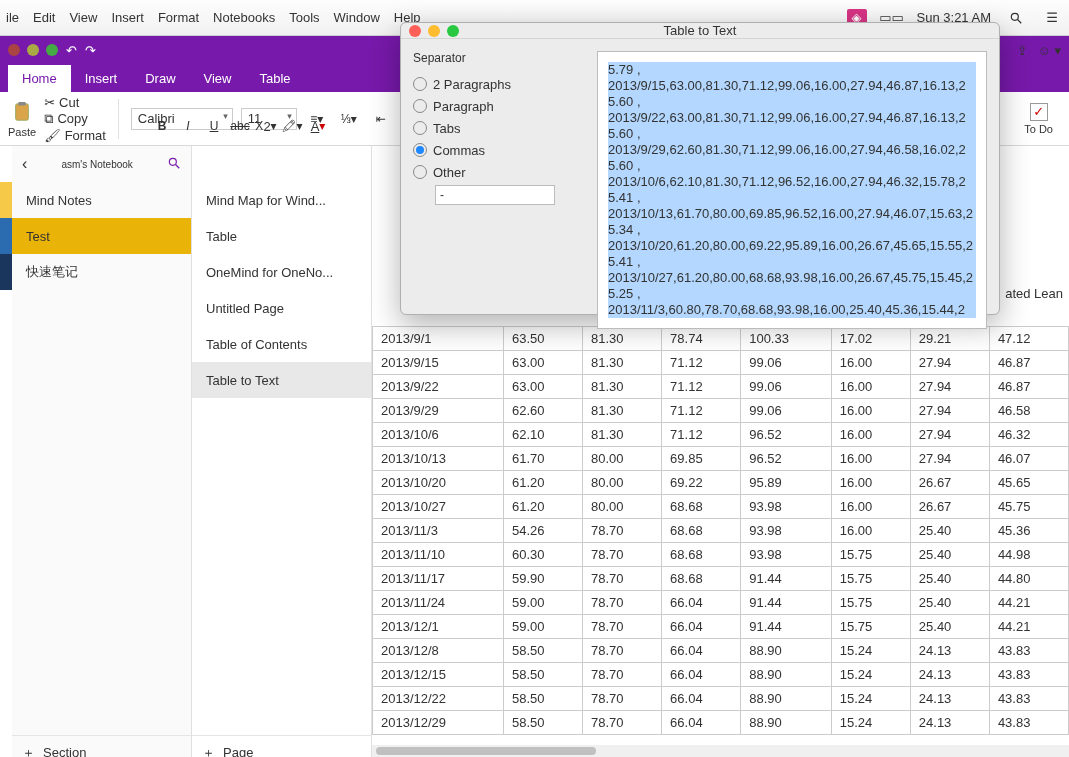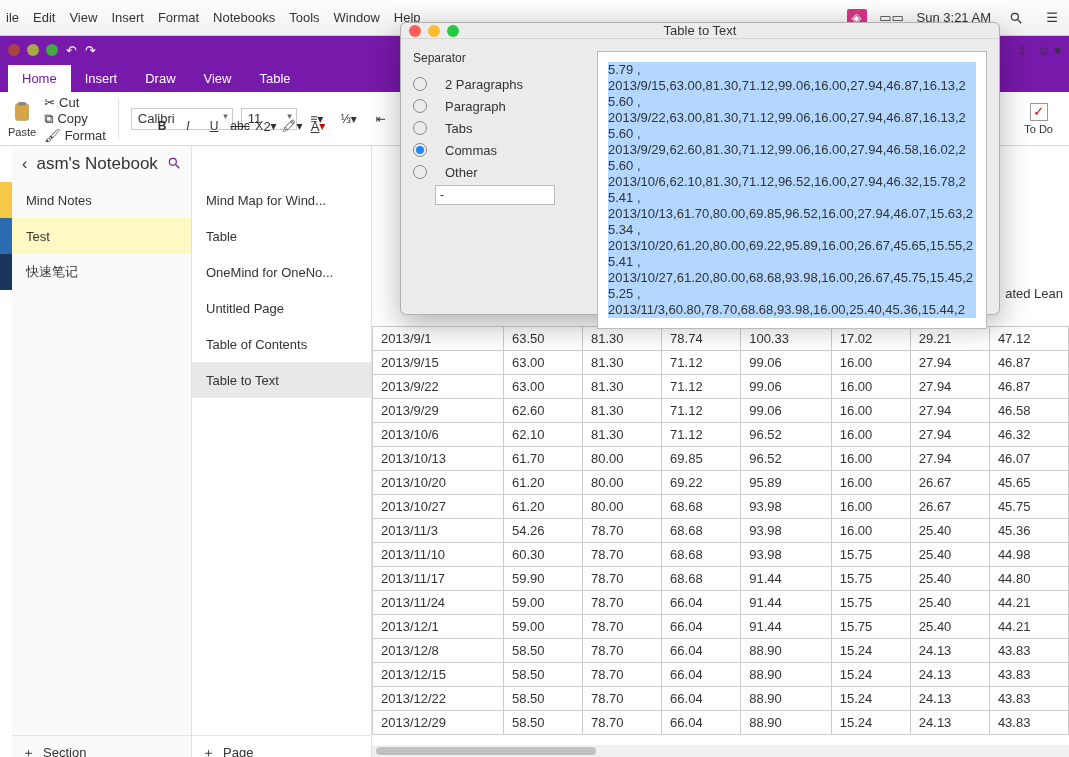--- a/index.html
+++ b/index.html
@@ -26,39 +26,39 @@
 .fmtbtn{width:24px;height:22px;border:1px solid transparent;display:inline-flex;align-items:center;justify-content:center;font-size:12px}
 .sep{width:1px;height:40px;background:#e0e0e0;margin:0 4px}
 .todo{display:flex;flex-direction:column;align-items:center;gap:2px;margin-left:auto;margin-right:8px}
 .checkbox{width:18px;height:18px;border:1px solid #999;display:flex;align-items:center;justify-content:center;color:#c00}
 
 .main{display:flex;height:calc(757px - 22px - 28px - 28px - 54px - 2px)}
 .colorstrip{width:12px;background:#fff;display:flex;flex-direction:column}
 .cs{height:36px}
 .sectcol{width:180px;background:#fafafa;border-right:1px solid #e0e0e0;display:flex;flex-direction:column}
 .sectcol .hdr{height:36px;display:flex;align-items:center;justify-content:space-between;padding:0 10px;color:#7719aa}
-.sectcol .hdr .nb{flex:1;text-align:center;font-size:17px}
+.sectcol .hdr .nb{flex:1;text-align:center;font-size:10px}
 .sect-item{height:36px;display:flex;align-items:center;padding:0 14px;font-size:13px}
-.sect-item.active{background:#fef9c3}
+.sect-item.active{background:#eab308}
 .sectcol .footer{margin-top:auto;height:34px;display:flex;align-items:center;padding:0 10px;color:#7719aa;gap:8px;border-top:1px solid #e5e5e5}
 .pagecol{width:180px;background:#fff;border-right:1px solid #e0e0e0;display:flex;flex-direction:column}
 .page-item{height:36px;display:flex;align-items:center;padding:0 14px;font-size:13px;white-space:nowrap;overflow:hidden;text-overflow:ellipsis}
 .page-item.active{background:#e8e8e8}
 .content{flex:1;background:#fff;overflow:auto;position:relative}
 table{border-collapse:collapse;width:100%}
 td{border:1px solid #ccc;padding:4px 8px;font-size:13px;white-space:nowrap}
 
 .dialog{position:absolute;left:400px;top:22px;width:600px;height:293px;background:#ececec;border:1px solid #b0b0b0;border-radius:6px;box-shadow:0 10px 30px rgba(0,0,0,0.3);display:flex;flex-direction:column}
 .dlg-titlebar{height:24px;display:flex;align-items:center;padding:0 8px;position:relative;border-bottom:1px solid #d4d4d4}
 .dlg-titlebar .traffic{position:absolute;left:8px}
 .dlg-title{flex:1;text-align:center;font-size:13px}
 .dlg-body{flex:1;display:flex;padding:12px;gap:14px}
 .sep-panel{width:170px}
 .sep-panel h4{font-size:12px;font-weight:normal;margin-bottom:8px}
-.radio-row{display:flex;align-items:center;gap:18px;height:22px;font-size:13px}
+.radio-row{display:flex;align-items:center;gap:6px;height:22px;font-size:13px}
 .radio{width:14px;height:14px;border:1px solid #888;border-radius:50%;display:inline-flex;align-items:center;justify-content:center}
 .radio.checked::after{content:"";width:8px;height:8px;background:#1e88ff;border-radius:50%}
 .other-input{width:120px;height:20px;border:1px solid #bbb;background:#fff;margin-left:22px;margin-top:2px;padding:2px 4px;font-size:12px}
 .preview{flex:1;background:#fff;border:1px solid #bbb;overflow:hidden;font-size:12px;line-height:16px;padding:10px;color:#333;position:relative}
 .preview .sel-bg{background:#b3d7ff}
 .icon-svg{width:14px;height:14px}
 .ribbon-right{margin-left:auto;display:flex;gap:10px;align-items:center;color:#fff}
 .scrollbar-bottom{position:absolute;bottom:0;left:372px;right:0;height:12px;background:#f0f0f0;display:flex;align-items:center}
 .scrollbar-thumb{height:8px;background:#c0c0c0;border-radius:4px;width:220px;margin-left:4px}
 </style>

